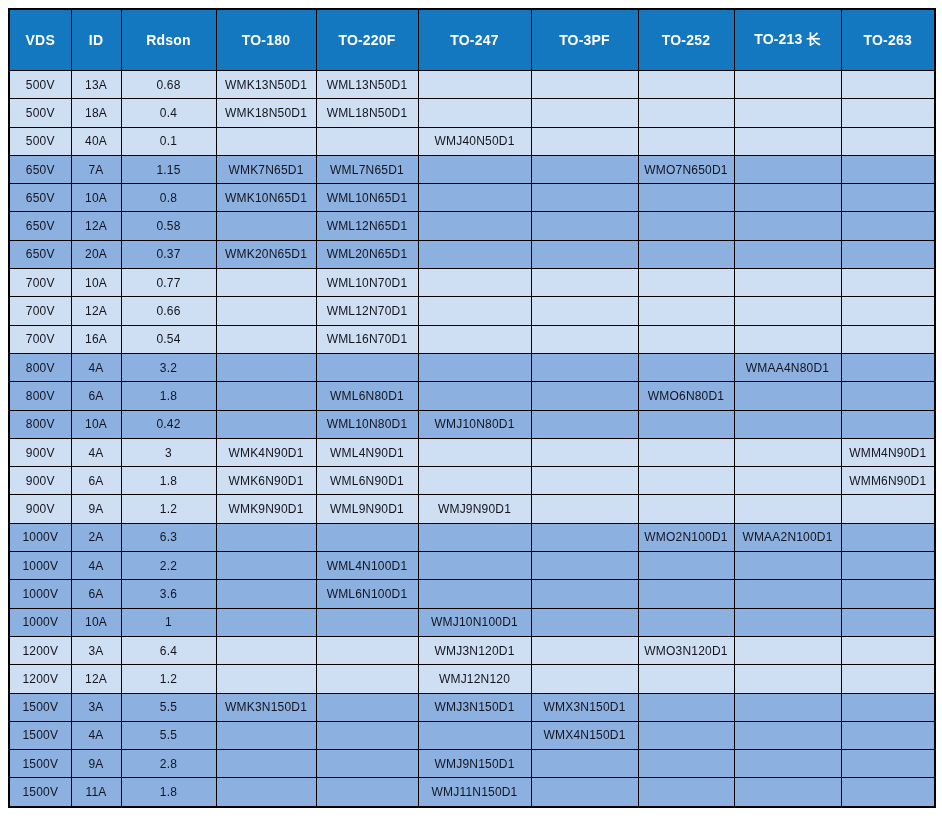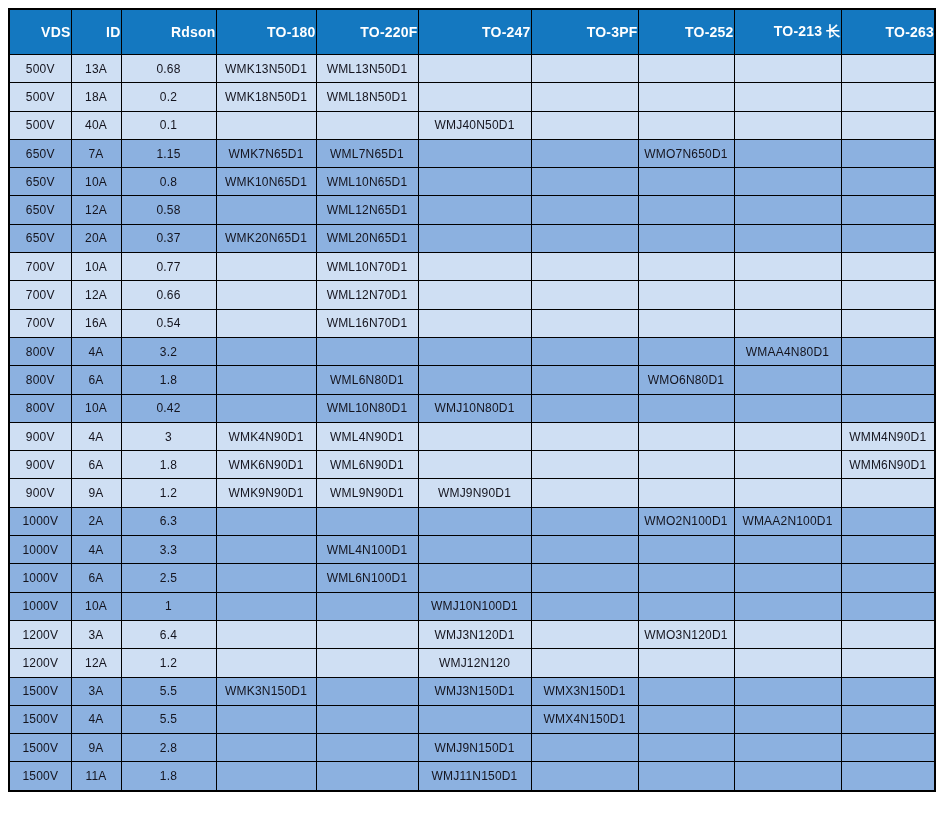--- a/index.html
+++ b/index.html
@@ -24,22 +24,22 @@
     width:926px;
     border:2px solid var(--grid);
   }
   th{
     background:var(--header-bg);
     color:var(--header-text);
     font-size:14px;
     font-weight:bold;
     height:44px;
     border:1px solid var(--grid);
-    text-align:right;
-    padding:0;
+    text-align:center;
+    padding:8px;
     letter-spacing:.2px;
   }
   td{
     font-size:12px;
     text-align:center;
     vertical-align:middle;
     height:27.3px;
     border:1px solid var(--grid);
     color:var(--cell-text);
     padding:0;
@@ -100,21 +100,21 @@
           <td>WML13N50D1</td>
           <td></td>
           <td></td>
           <td></td>
           <td></td>
           <td></td>
         </tr>
         <tr class="band-light">
           <td>500V</td>
           <td>18A</td>
-          <td>0.2</td>
+          <td>0.4</td>
           <td>WMK18N50D1</td>
           <td>WML18N50D1</td>
           <td></td>
           <td></td>
           <td></td>
           <td></td>
           <td></td>
         </tr>
         <tr class="band-light">
           <td>500V</td>
@@ -292,33 +292,33 @@
           <td></td>
           <td></td>
           <td></td>
           <td>WMO2N100D1</td>
           <td>WMAA2N100D1</td>
           <td></td>
         </tr>
         <tr class="band-dark">
           <td>1000V</td>
           <td>4A</td>
-          <td>3.3</td>
+          <td>2.2</td>
           <td></td>
           <td>WML4N100D1</td>
           <td></td>
           <td></td>
           <td></td>
           <td></td>
           <td></td>
         </tr>
         <tr class="band-dark">
           <td>1000V</td>
           <td>6A</td>
-          <td>2.5</td>
+          <td>3.6</td>
           <td></td>
           <td>WML6N100D1</td>
           <td></td>
           <td></td>
           <td></td>
           <td></td>
           <td></td>
         </tr>
         <tr class="band-dark">
           <td>1000V</td>

